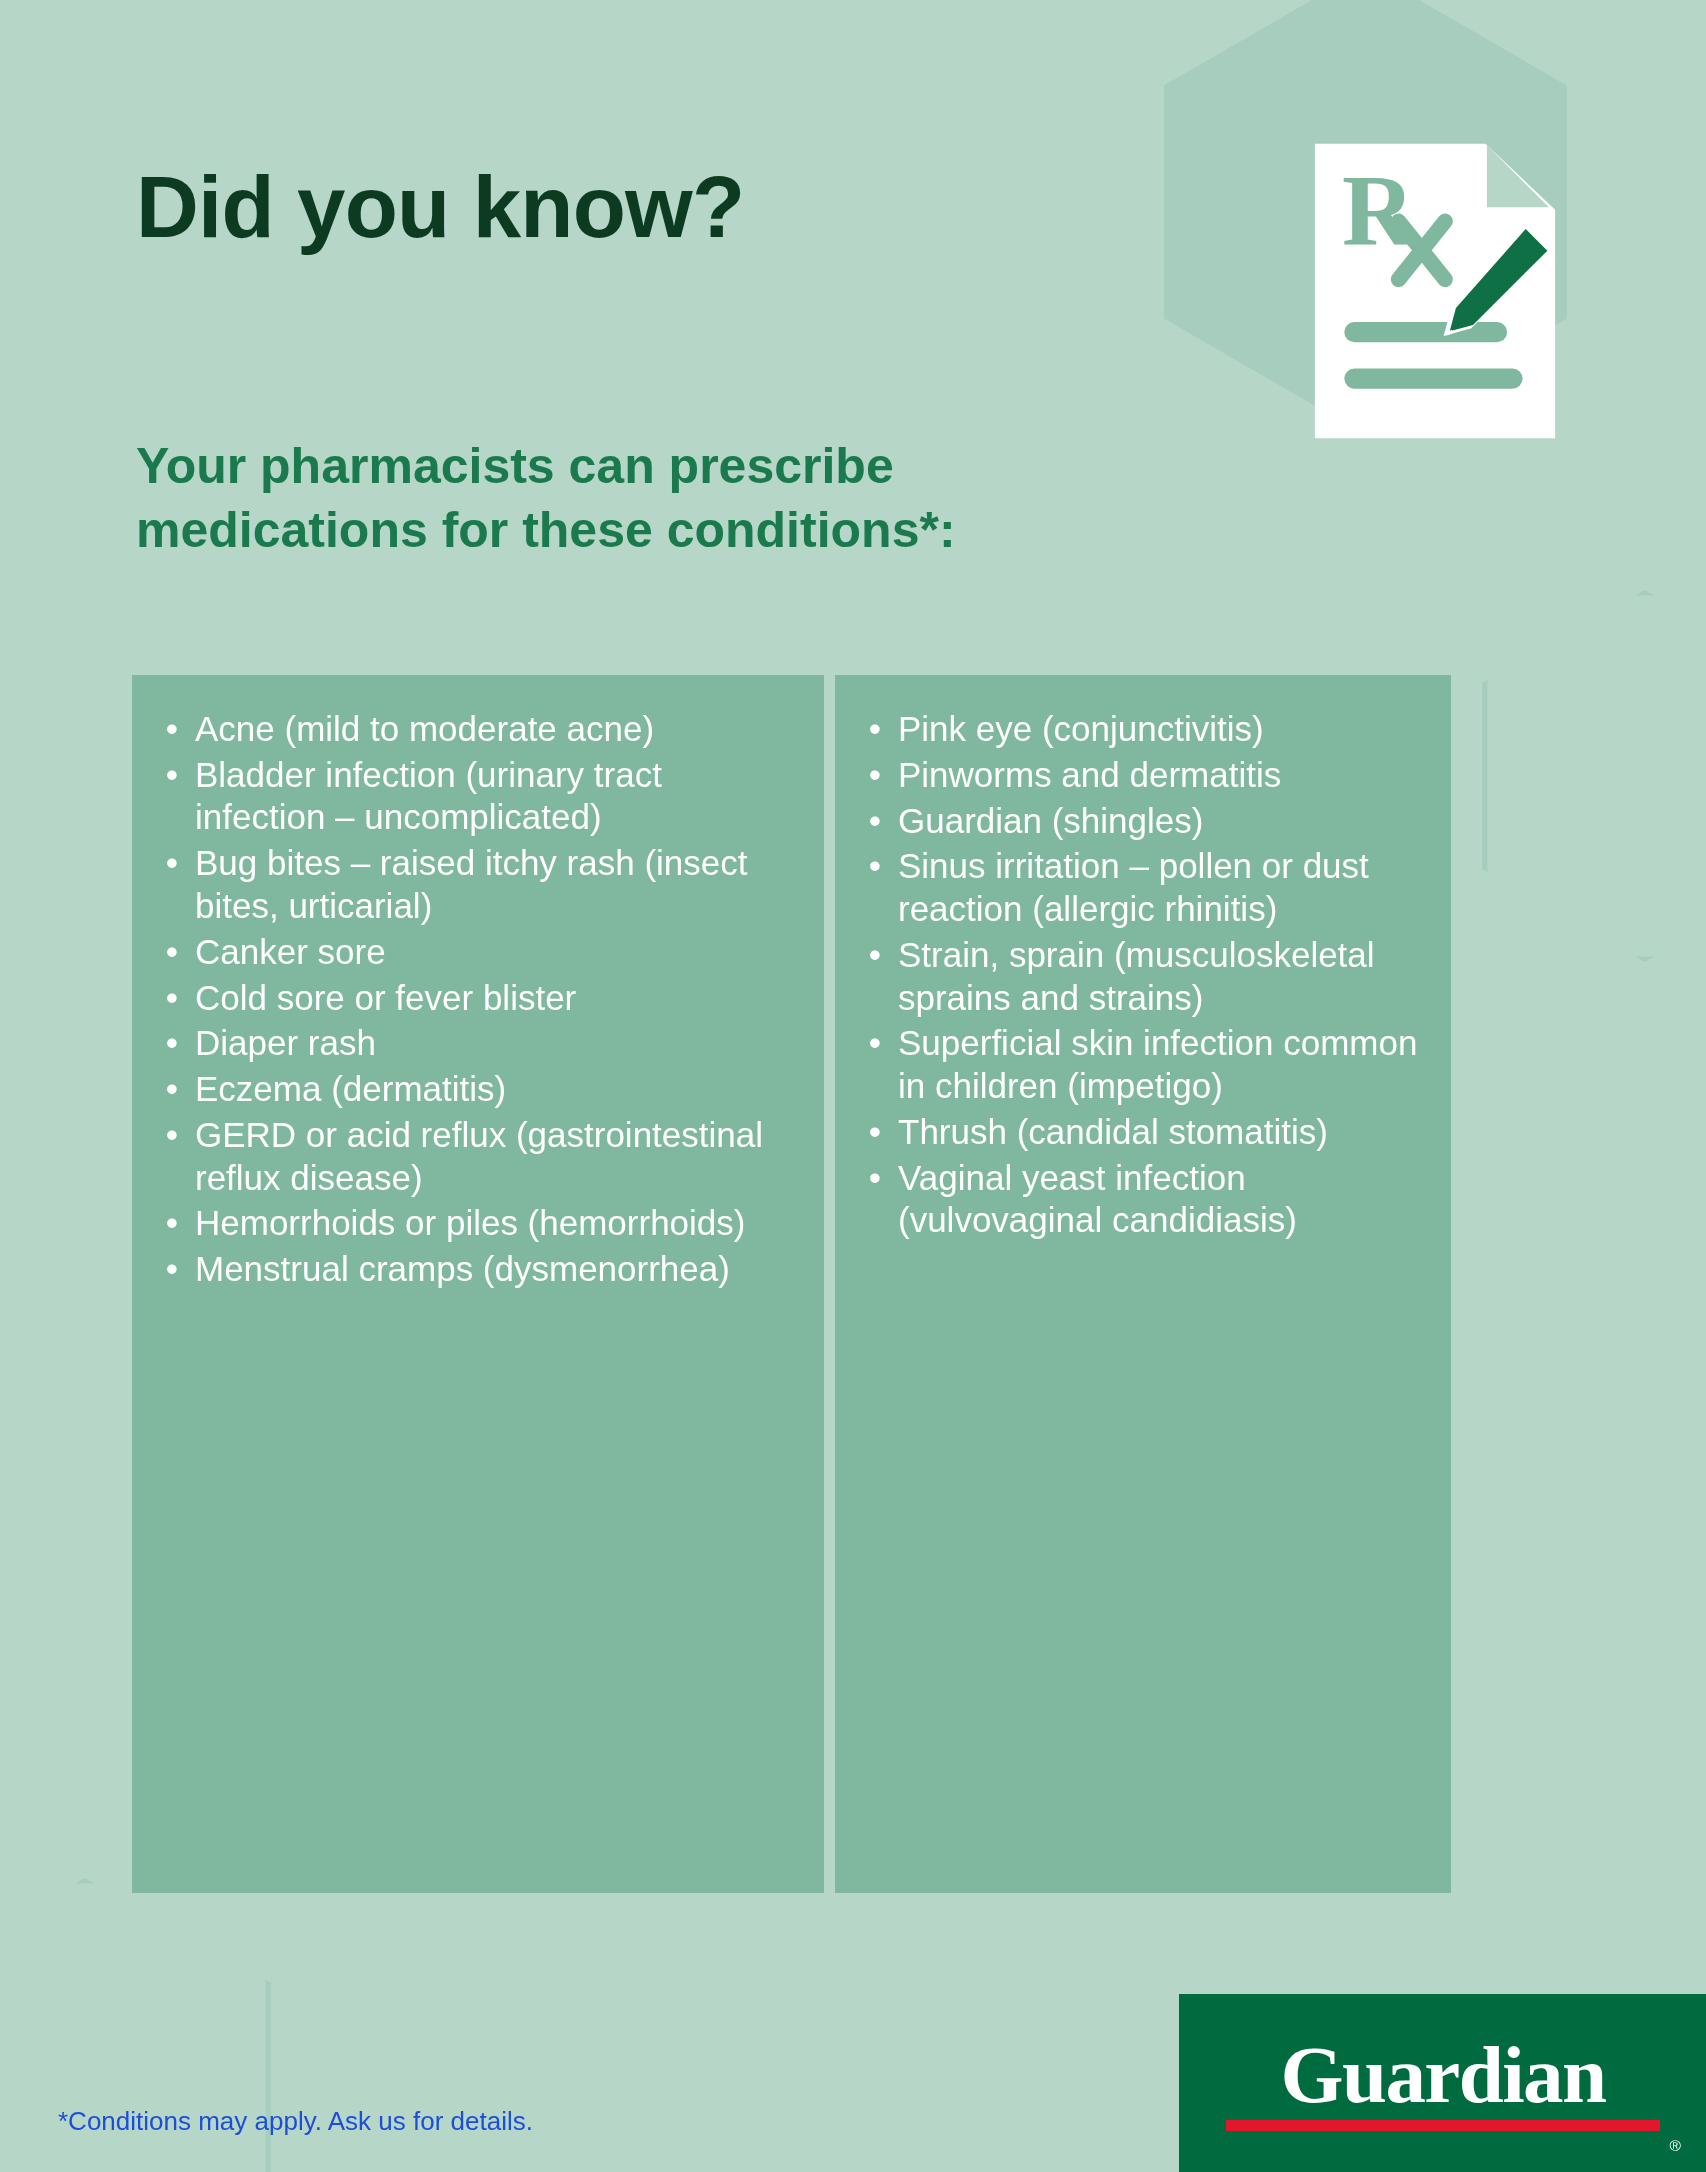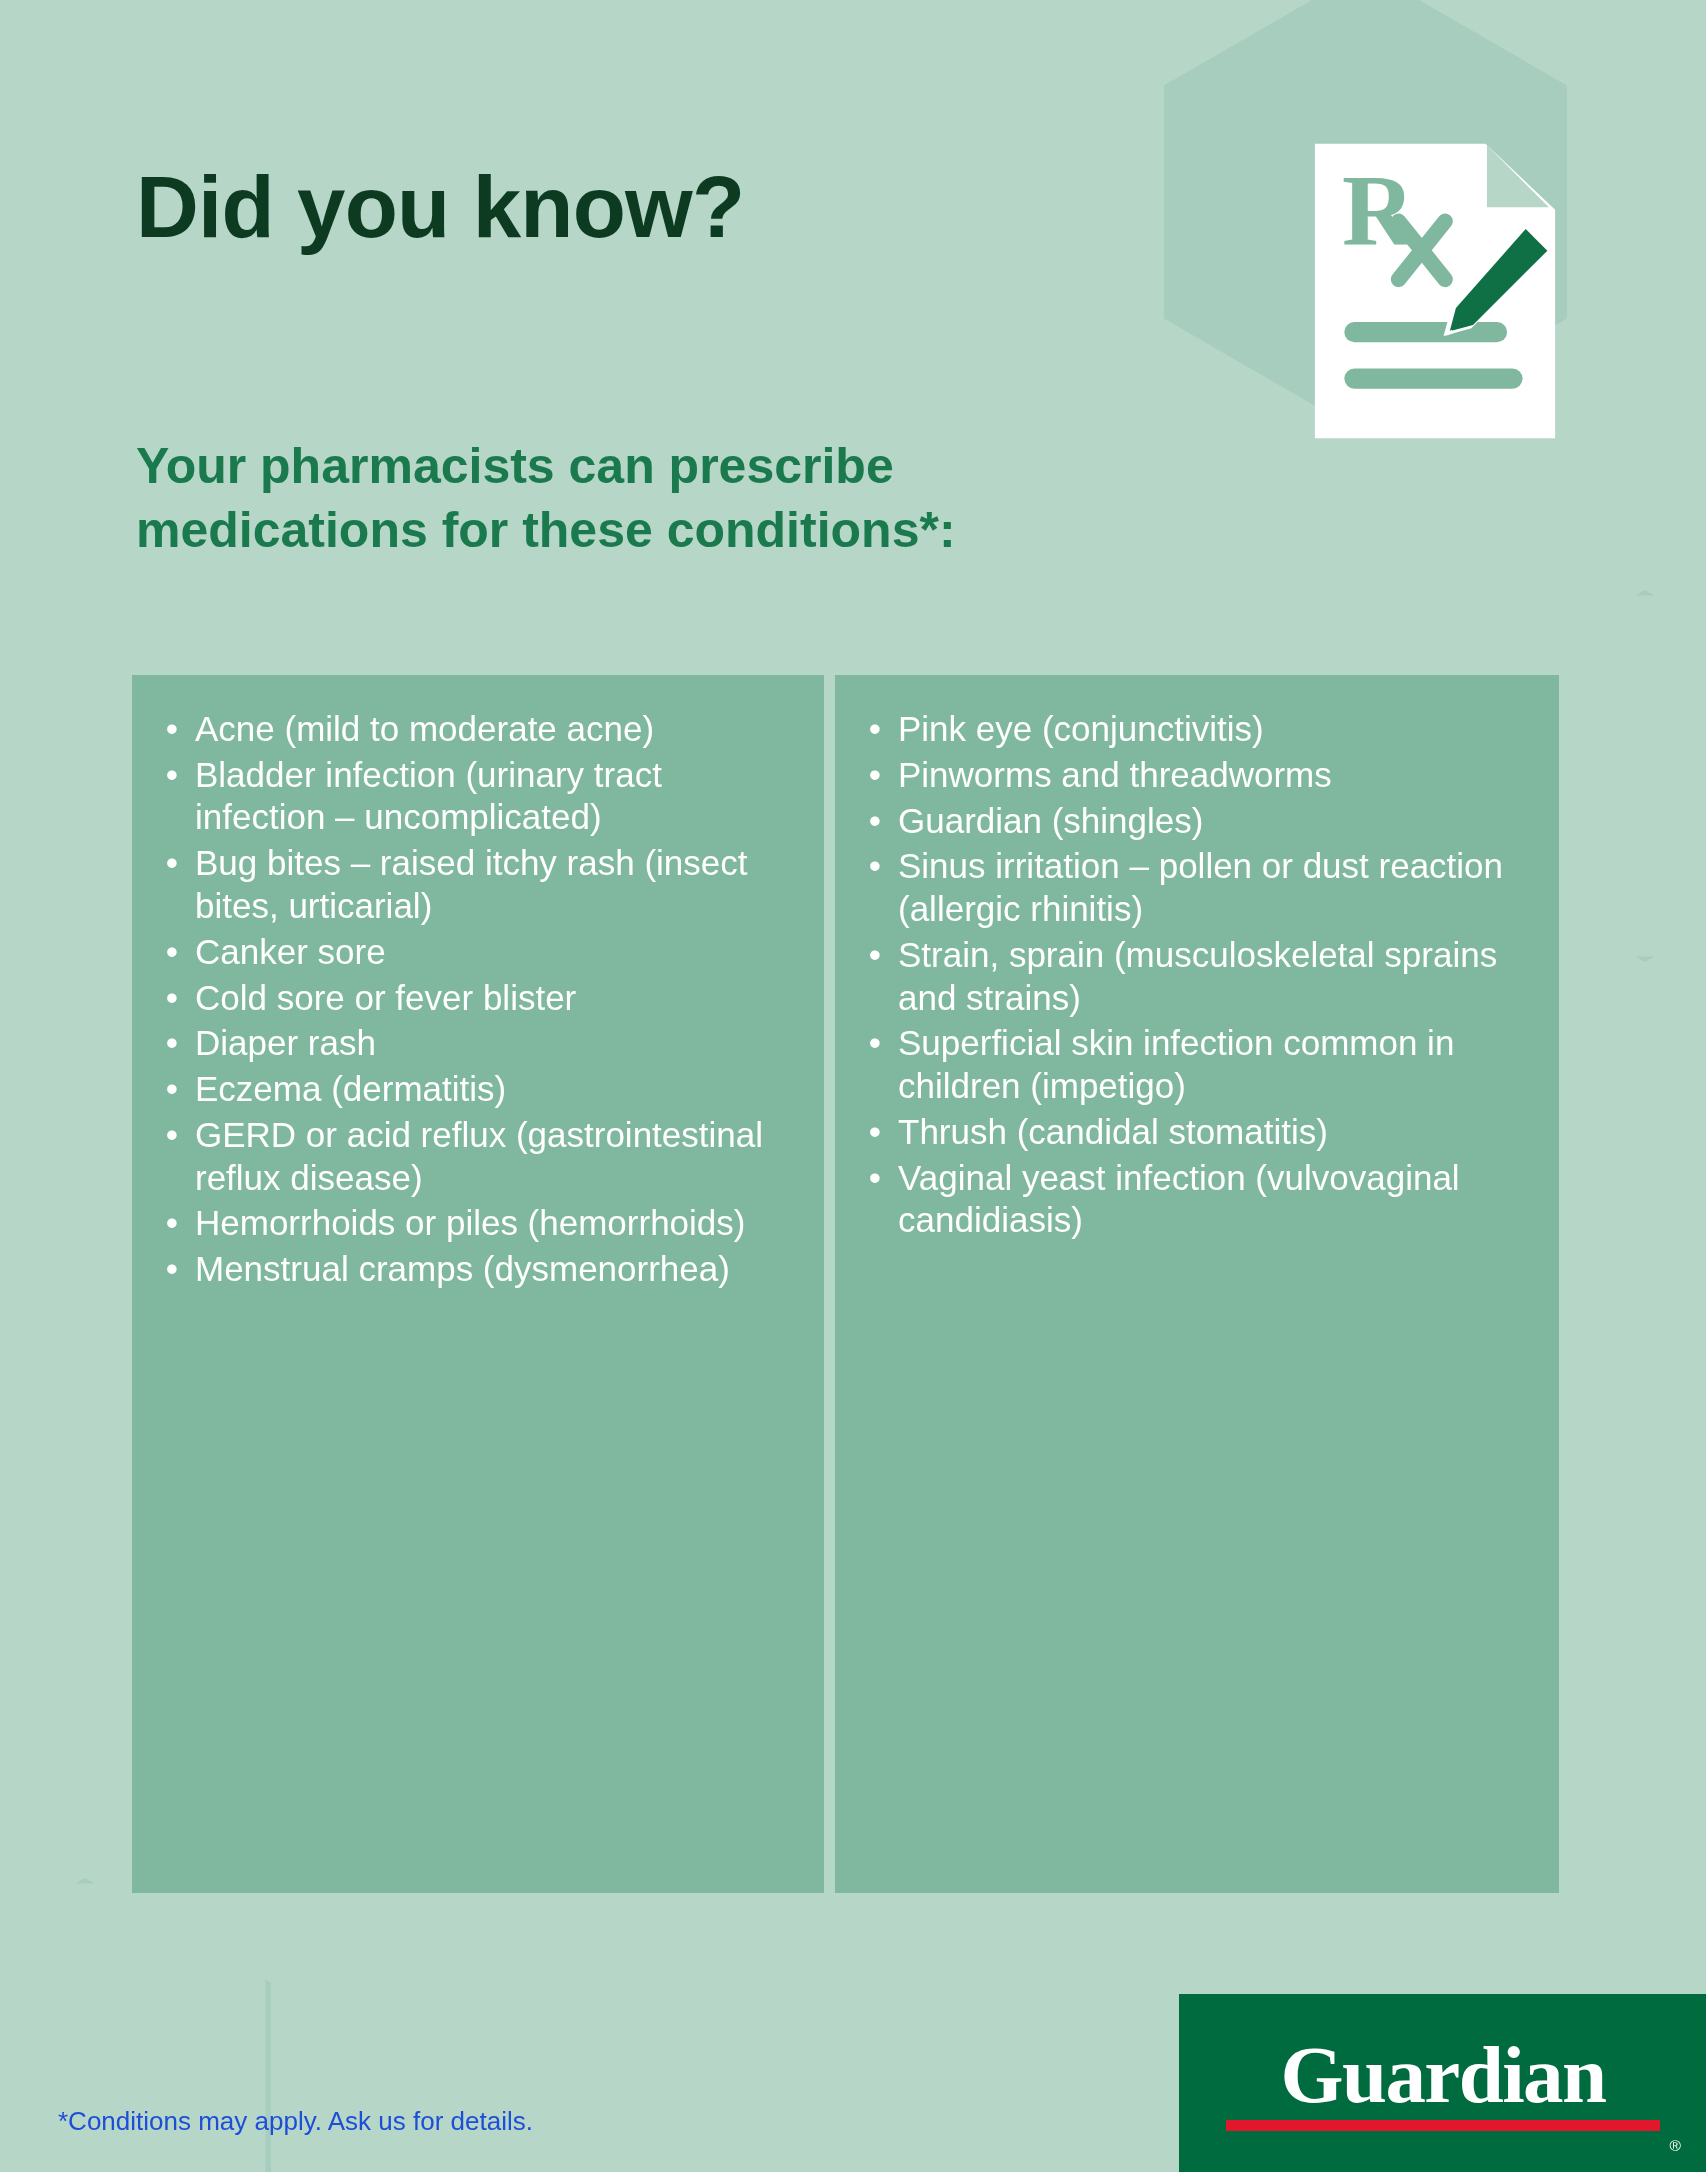--- a/index.html
+++ b/index.html
@@ -89,21 +89,21 @@
     width: 1459px;
     display: flex;
     gap: 11px;
   }
   .col {
     background: #7fb89e;
     padding: 33px 26px 37px 26px;
     box-sizing: border-box;
   }
   #col-left { width: 692px; min-height: 1218px; }
-  #col-right { width: 724px; min-height: 1218px; }
+  #col-right { width: 616px; min-height: 1218px; }
 
   ul.cond-list {
     list-style: none;
     margin: 0;
     padding: 0;
   }
   ul.cond-list li {
     position: relative;
     color: #ffffff;
     font-size: 35px;
@@ -203,21 +203,21 @@
         <li>Diaper rash</li>
         <li>Eczema (dermatitis)</li>
         <li>GERD or acid reflux (gastrointestinal reflux disease)</li>
         <li>Hemorrhoids or piles (hemorrhoids)</li>
         <li>Menstrual cramps (dysmenorrhea)</li>
       </ul>
   </div>
   <div class="col" id="col-right">
     <ul class="cond-list" id="list-right">
         <li>Pink eye (conjunctivitis)</li>
-        <li>Pinworms and threadworms</li>
+        <li>Pinworms and dermatitis</li>
         <li>Guardian (shingles)</li>
         <li>Sinus irritation – pollen or dust reaction (allergic rhinitis)</li>
         <li>Strain, sprain (musculoskeletal sprains and strains)</li>
         <li>Superficial skin infection common in children (impetigo)</li>
         <li>Thrush (candidal stomatitis)</li>
         <li>Vaginal yeast infection (vulvovaginal candidiasis)</li>
       </ul>
   </div>
 </div>
 

